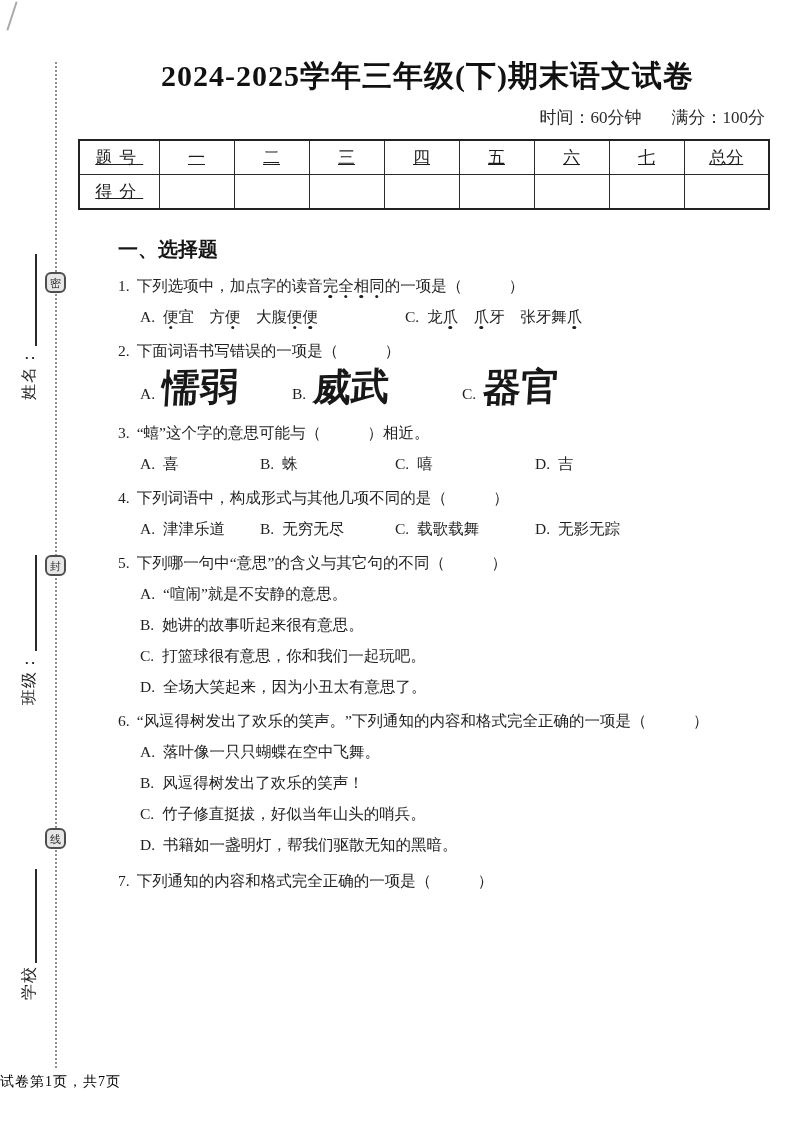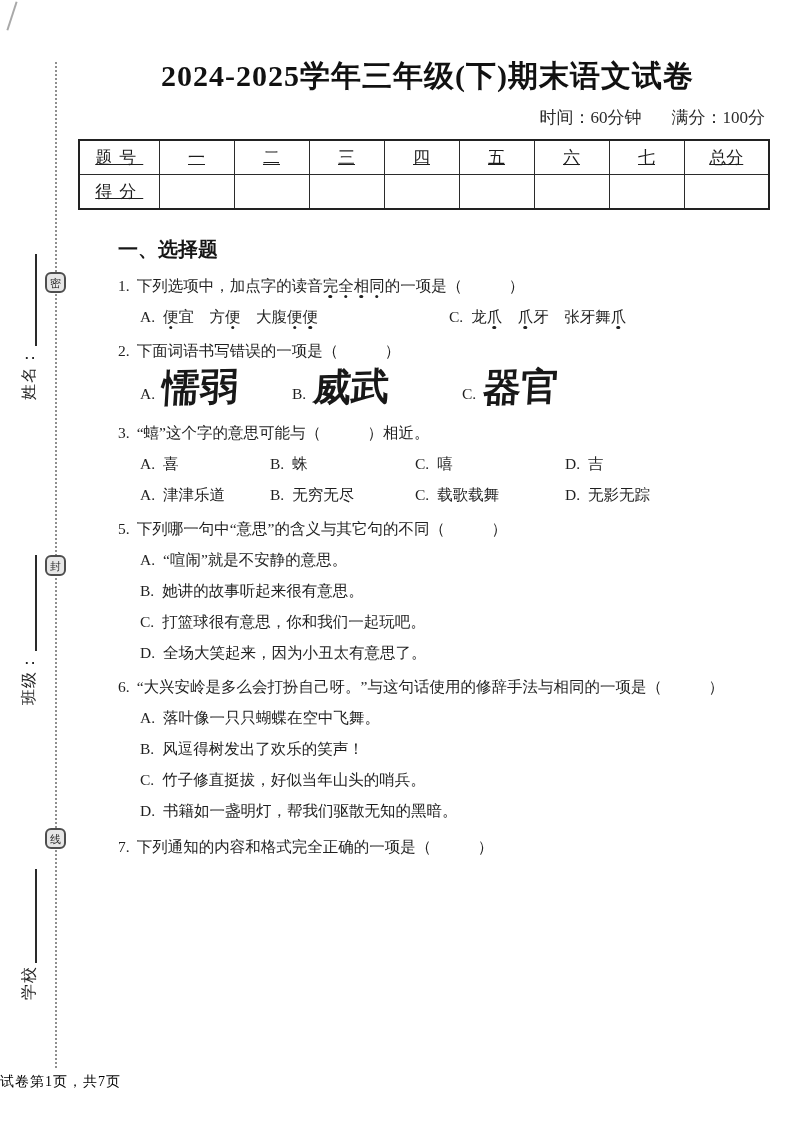--- a/index.html
+++ b/index.html
@@ -38,22 +38,22 @@
     font-size:17px;color:#1c1c1c;padding:0;
   }
   table.score{border:2.5px solid #222;}
   td.rowlab{letter-spacing:7px;padding-left:7px;}
   .section-title{margin-top:26px;margin-left:43px;font-size:20px;font-weight:bold;color:#161616;}
   .question{margin-left:43px;font-size:15.5px;color:#1f1f1f;}
   .stem{margin-top:12px;line-height:22px;}
   .stem-7{margin-top:14px;}
   .qnum{margin-right:7px;}
   .opts{margin-left:22px;margin-top:9px;}
-  .grid2{display:grid;grid-template-columns:265px 1fr;row-gap:9px;line-height:22px;gap:44px;}
-  .grid4{display:grid;grid-template-columns:120px 135px 140px 1fr;line-height:22px;gap:10px;}
+  .grid2{display:grid;grid-template-columns:265px 1fr;row-gap:9px;line-height:22px;}
+  .grid4{display:grid;grid-template-columns:120px 135px 140px 1fr;line-height:22px;}
   .list .opt{margin-top:9px;line-height:22px;}
   .list .opt:first-child{margin-top:8px;}
   .olabel{margin-right:8px;}
   .hand-row{display:grid;grid-template-columns:152px 170px 1fr;margin-top:4px;align-items:end;}
   .hand-opt{display:flex;align-items:flex-end;gap:7px;}
   .hand-opt .olabel{padding-bottom:7px;margin-right:0;}
   .hword{
     display:inline-block;font-size:38px;font-weight:700;line-height:1.15;color:#181818;
     font-family:"DejaVu Sans","Liberation Sans",sans-serif;
     transform:skewX(-5deg) rotate(-1.5deg);
@@ -165,38 +165,39 @@
         <div class="question">
           <div class="stem"><span class="qnum">3.</span><span>“蟢”这个字的意思可能与（　　　）相近。</span></div>
           <div class="opts grid4">
             <div class="opt"><span class="olabel">A.</span><span>喜</span></div>
             <div class="opt"><span class="olabel">B.</span><span>蛛</span></div>
             <div class="opt"><span class="olabel">C.</span><span>嘻</span></div>
             <div class="opt"><span class="olabel">D.</span><span>吉</span></div>
           </div>
         </div>
         <div class="question">
+          <div class="stem"><span class="qnum">4.</span><span>下列词语中，构成形式与其他几项不同的是（　　　）</span></div>
           <div class="opts grid4">
             <div class="opt"><span class="olabel">A.</span><span>津津乐道</span></div>
             <div class="opt"><span class="olabel">B.</span><span>无穷无尽</span></div>
             <div class="opt"><span class="olabel">C.</span><span>载歌载舞</span></div>
             <div class="opt"><span class="olabel">D.</span><span>无影无踪</span></div>
           </div>
         </div>
         <div class="question">
           <div class="stem"><span class="qnum">5.</span><span>下列哪一句中“意思”的含义与其它句的不同（　　　）</span></div>
           <div class="opts list">
             <div class="opt"><span class="olabel">A.</span><span>“喧闹”就是不安静的意思。</span></div>
             <div class="opt"><span class="olabel">B.</span><span>她讲的故事听起来很有意思。</span></div>
             <div class="opt"><span class="olabel">C.</span><span>打篮球很有意思，你和我们一起玩吧。</span></div>
             <div class="opt"><span class="olabel">D.</span><span>全场大笑起来，因为小丑太有意思了。</span></div>
           </div>
         </div>
         <div class="question">
-          <div class="stem"><span class="qnum">6.</span><span>“大兴安岭是多么会打扮自己呀。”与这句话使用的修辞手法与相同的一项是（　　　）</span></div>
+          <div class="stem"><span class="qnum">6.</span><span>“风逗得树发出了欢乐的笑声。”下列通知的内容和格式完全正确的一项是（　　　）</span></div>
           <div class="opts list">
             <div class="opt"><span class="olabel">A.</span><span>落叶像一只只蝴蝶在空中飞舞。</span></div>
             <div class="opt"><span class="olabel">B.</span><span>风逗得树发出了欢乐的笑声！</span></div>
             <div class="opt"><span class="olabel">C.</span><span>竹子修直挺拔，好似当年山头的哨兵。</span></div>
             <div class="opt"><span class="olabel">D.</span><span>书籍如一盏明灯，帮我们驱散无知的黑暗。</span></div>
           </div>
         </div>
         <div class="question">
           <div class="stem stem-7"><span class="qnum">7.</span><span>下列通知的内容和格式完全正确的一项是（　　　）</span></div>
         </div>

